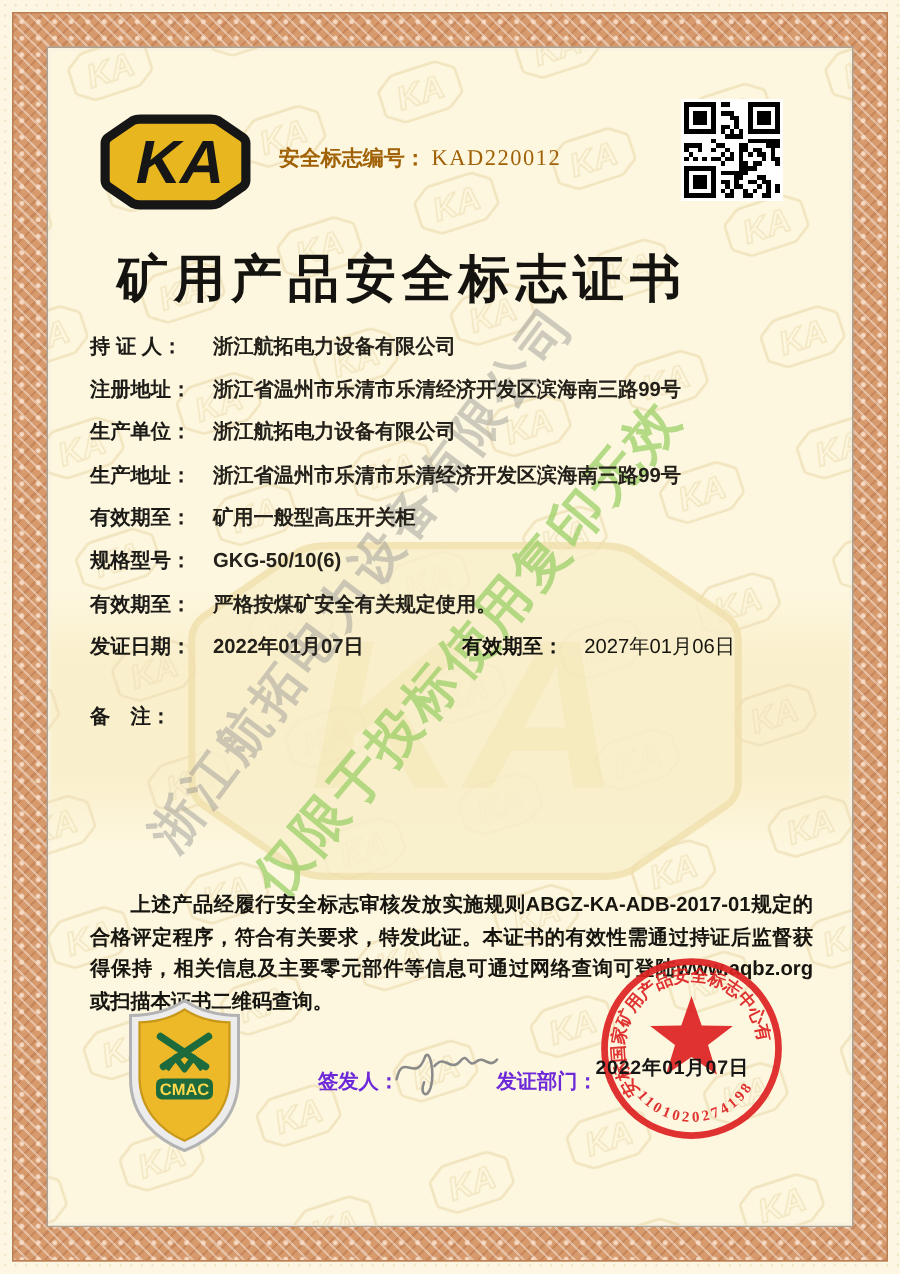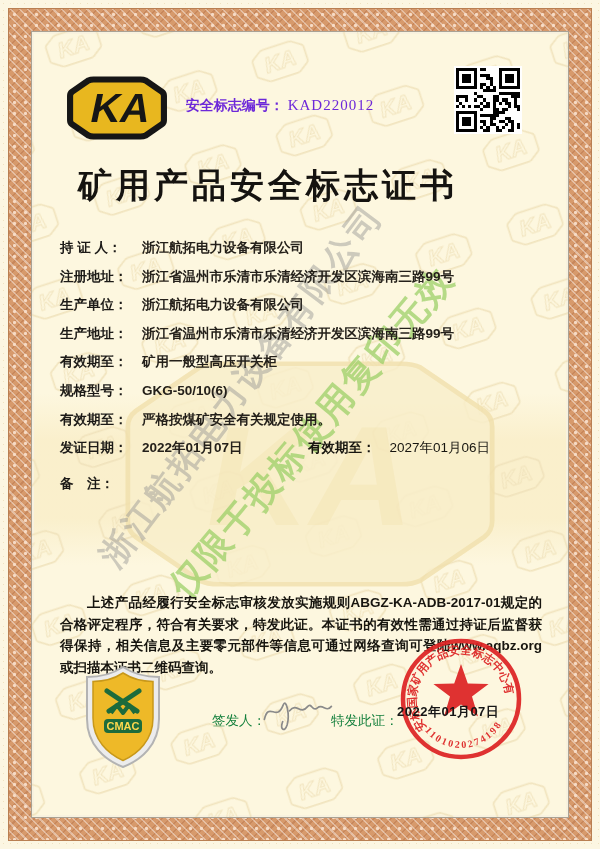--- a/index.html
+++ b/index.html
@@ -24,42 +24,42 @@
   .inner-band{position:absolute;inset:0;background:linear-gradient(180deg,transparent 0 46%,rgba(243,222,160,.30) 52% 62%,transparent 68%);}
   .bg-tiles{position:absolute;inset:32px;opacity:.9;}
   .big-emblem{position:absolute;left:112px;top:348px;width:396px;height:252px;opacity:.8;z-index:1;}
   .content{position:absolute;inset:0;z-index:3;}
   .watermarks{position:absolute;inset:0;z-index:2;overflow:hidden;}
   .wm{position:absolute;white-space:nowrap;font-weight:700;transform-origin:left center;}
   .wm-gray{left:108px;top:540px;font-size:34px;letter-spacing:3px;color:rgba(147,147,147,.45);transform:rotate(-53deg);}
   .wm-green{left:178px;top:568px;font-size:36px;letter-spacing:2px;color:rgba(152,206,100,.72);transform:rotate(-50deg);}
   
   .ka-logo{position:absolute;left:66px;top:75px;width:102px;height:66px;}
-  .certno{position:absolute;left:0;top:97px;width:560px;text-align:center;font-size:14px;color:#6d28d9;}
+  .certno{position:absolute;left:0;top:97px;width:560px;text-align:center;font-size:14px;color:#a16207;}
   .certno .lbl{font-weight:700;}
   .certno .val{font-family:"Liberation Serif",serif;font-size:15px;letter-spacing:1px;}
   .qr{position:absolute;left:454px;top:66px;width:68px;height:68px;background:#fff;padding:2px;box-sizing:border-box;}
   
   .title{position:absolute;left:0;top:163px;width:536px;text-align:center;font-size:34px;font-weight:900;letter-spacing:4px;color:#151310;}
   
-  .fields{position:absolute;left:60px;top:234px;width:480px;}
+  .fields{position:absolute;left:60px;top:217px;width:480px;}
   .frow{display:flex;align-items:flex-start;line-height:28.6px;font-size:13.5px;color:#17150f;}
   .frow .flabel{font-weight:700;flex:0 0 auto;min-width:68px;color:#1c1a17;}
   .frow .fvalue{font-weight:700;margin-left:14px;color:#24201a;}
   .frow.wide .flabel{min-width:0;}
   .frow.dual .fvalue{min-width:128px;}
   .frow.dual .flabel2{font-weight:700;margin-left:38px;}
   .frow.dual .fvalue2{font-weight:400;margin-left:14px;}
-  .frow.remark{margin-top:8px;font-family:Liberation Mono, monospace;}
+  .frow.remark{margin-top:18px;}
   .frow.remark .flabel{letter-spacing:0;}
   
   .statement{position:absolute;left:60px;top:592px;width:482px;font-size:13.5px;font-weight:700;line-height:1.6;color:#17150f;text-indent:2em;text-align:justify;}
   
   .cmac{position:absolute;left:83px;top:665px;width:80px;height:104px;}
-  .signer-label,.dept-label{position:absolute;font-size:13.5px;font-weight:400;color:#15803d;}
+  .signer-label,.dept-label{position:absolute;font-size:13.5px;font-weight:700;color:#6d28d9;}
   .signer-label{left:212px;top:712px;}
   .dept-label{left:331px;top:712px;}
   .signature{position:absolute;left:256px;top:690px;width:82px;height:48px;transform:rotate(-6deg);}
   .seal{position:absolute;left:391px;top:629px;width:140px;height:140px;z-index:4;opacity:.93;}
   .seal-date{position:absolute;left:397px;top:703px;z-index:5;font-size:13px;font-weight:700;color:#161616;letter-spacing:.5px;}
 </style>
 </head>
 <body>
 
 <div class="certificate">
@@ -281,21 +281,21 @@
       <g stroke="#1d6b3c" stroke-width="5" stroke-linecap="round">
         <line x1="24" y1="26" x2="54" y2="46"></line>
         <line x1="56" y1="26" x2="26" y2="46"></line>
       </g>
       <path d="M28,48 L34,40 L40,48 L46,40 L52,48" fill="none" stroke="#1d6b3c" stroke-width="4" stroke-linejoin="round"></path>
       <rect x="21" y="54" width="38" height="14" rx="4" fill="#1d6b3c"></rect>
       <text x="40" y="65" text-anchor="middle" font-size="11" font-weight="900" fill="#ffd84d" font-family="Liberation Sans, sans-serif">CMAC</text>
     </svg>
 
     <div class="signer-label">签发人：</div>
-    <div class="dept-label">特发此证：</div>
+    <div class="dept-label">发证部门：</div>
 
     <svg class="signature" viewBox="0 0 82 48">
       <path d="M8,26 C14,8 20,30 28,14 C32,6 34,24 30,34 C27,41 22,38 26,30 M34,20 C42,12 44,26 52,18 C57,13 56,24 62,20 C68,16 70,26 76,20" fill="none" stroke="#8a8a8a" stroke-width="1.7" stroke-linecap="round"></path>
     </svg>
 
   </div>
 
   <svg class="seal" viewBox="0 0 140 140">
     <defs>
       <path id="sealTopArc" d="M 35.5,98.9 A 45,45 0 1,1 114.3,62.2" fill="none"></path>

